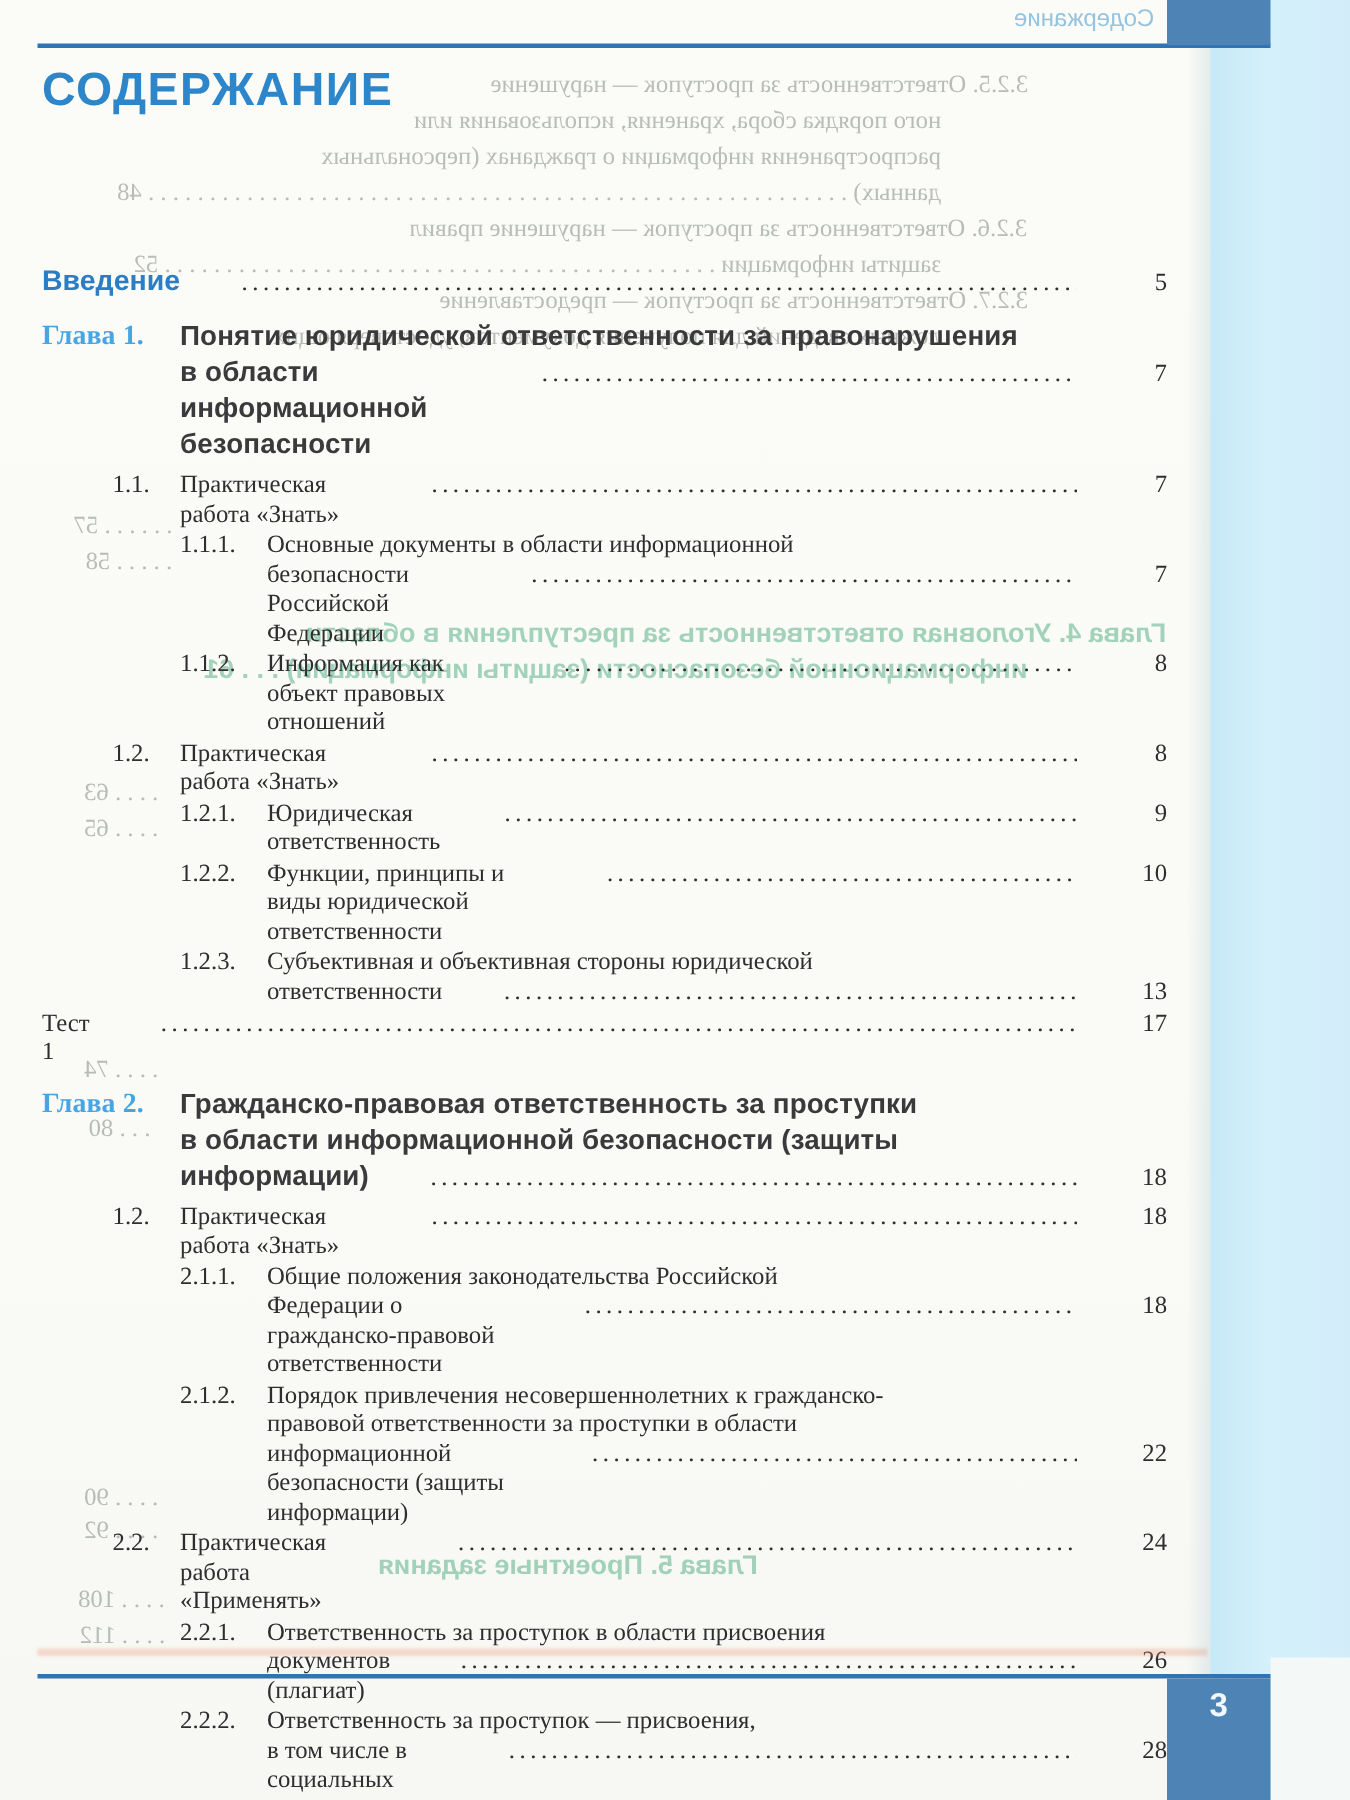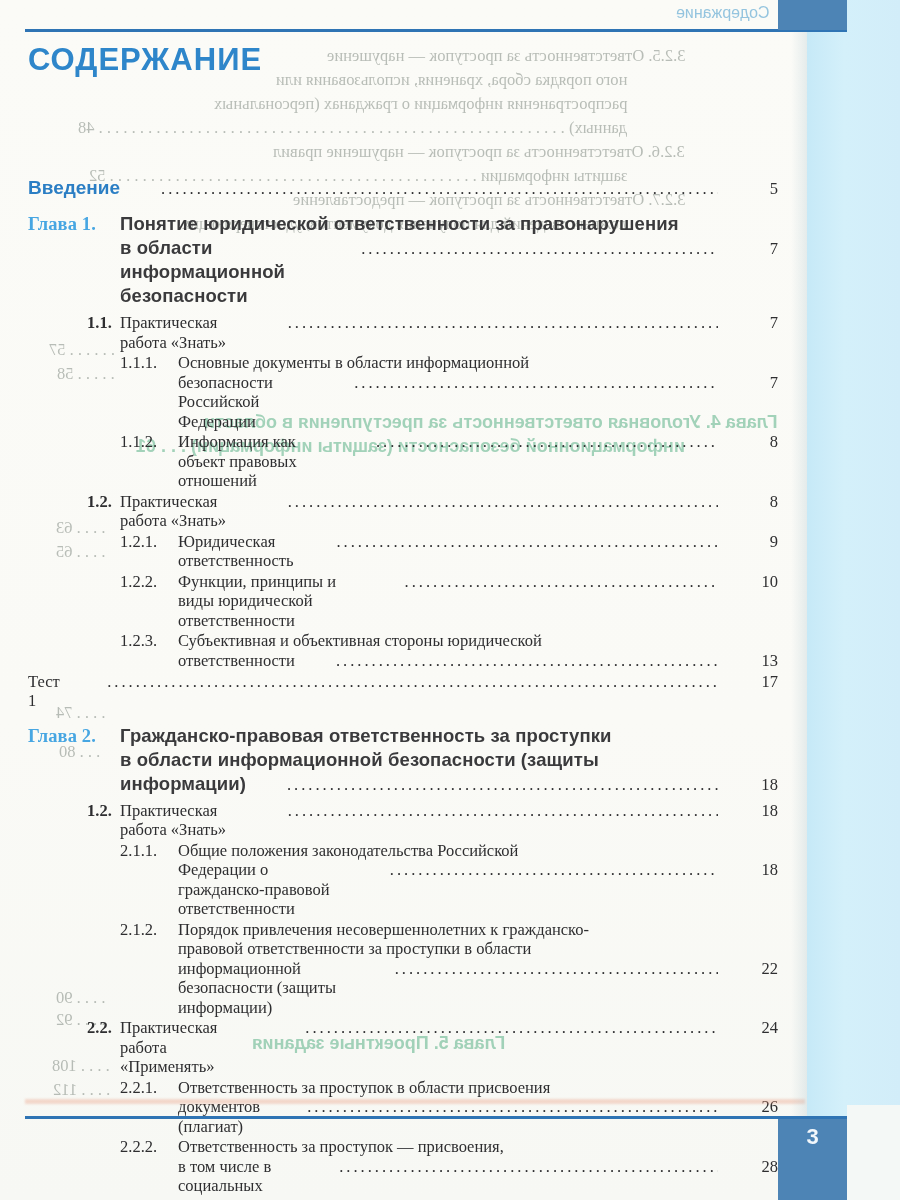--- a/index.html
+++ b/index.html
@@ -27,21 +27,21 @@
   .tab-bottom .pgnum { display:block; margin-top:5px; font:700 22px "Liberation Sans", sans-serif; color:#f2f7fb; }
 
   
   h1.title { position:absolute; left:28px; top:42px; margin:0;
           font:800 31px/1.15 "Liberation Sans", sans-serif; letter-spacing:1px; color:#2e86ca; }
 
   
   .toc { position:absolute; left:28px; top:176px; width:750px; }
   .entry { position:relative; font:400 16.5px/19.5px "Liberation Serif", serif; color:#2e2e30; margin-top:1px; }
   .entry .num { position:absolute; left:0; top:0; }
-  .entry.section .num { left:59px;font-weight:bold; }
+  .entry.section .num { left:47px; }
   .entry.subsection .num { left:92px; }
   .entry.section .lines { margin-left:92px; }
   .entry.subsection .lines { margin-left:150px; }
   .entry.chapter { margin-top:13px; margin-bottom:5px; font:700 18.5px/24px "Liberation Sans", sans-serif; color:#3a3a3c; letter-spacing:.1px; }
   .entry.chapter .num { color:#47a6e2;font-family:Liberation Serif, serif; }
   .entry.chapter .lines { margin-left:92px; }
   .entry.intro { font:700 19px/22px "Liberation Sans", sans-serif; color:#2b7ec4; }
   .entry.intro .lines, .entry.test .lines { margin-left:0; }
   .line.last { display:flex; align-items:baseline;gap:34px; }
   .dots { flex:1 1 auto; overflow:hidden; white-space:nowrap; margin-left:7px; margin-right:4px;

